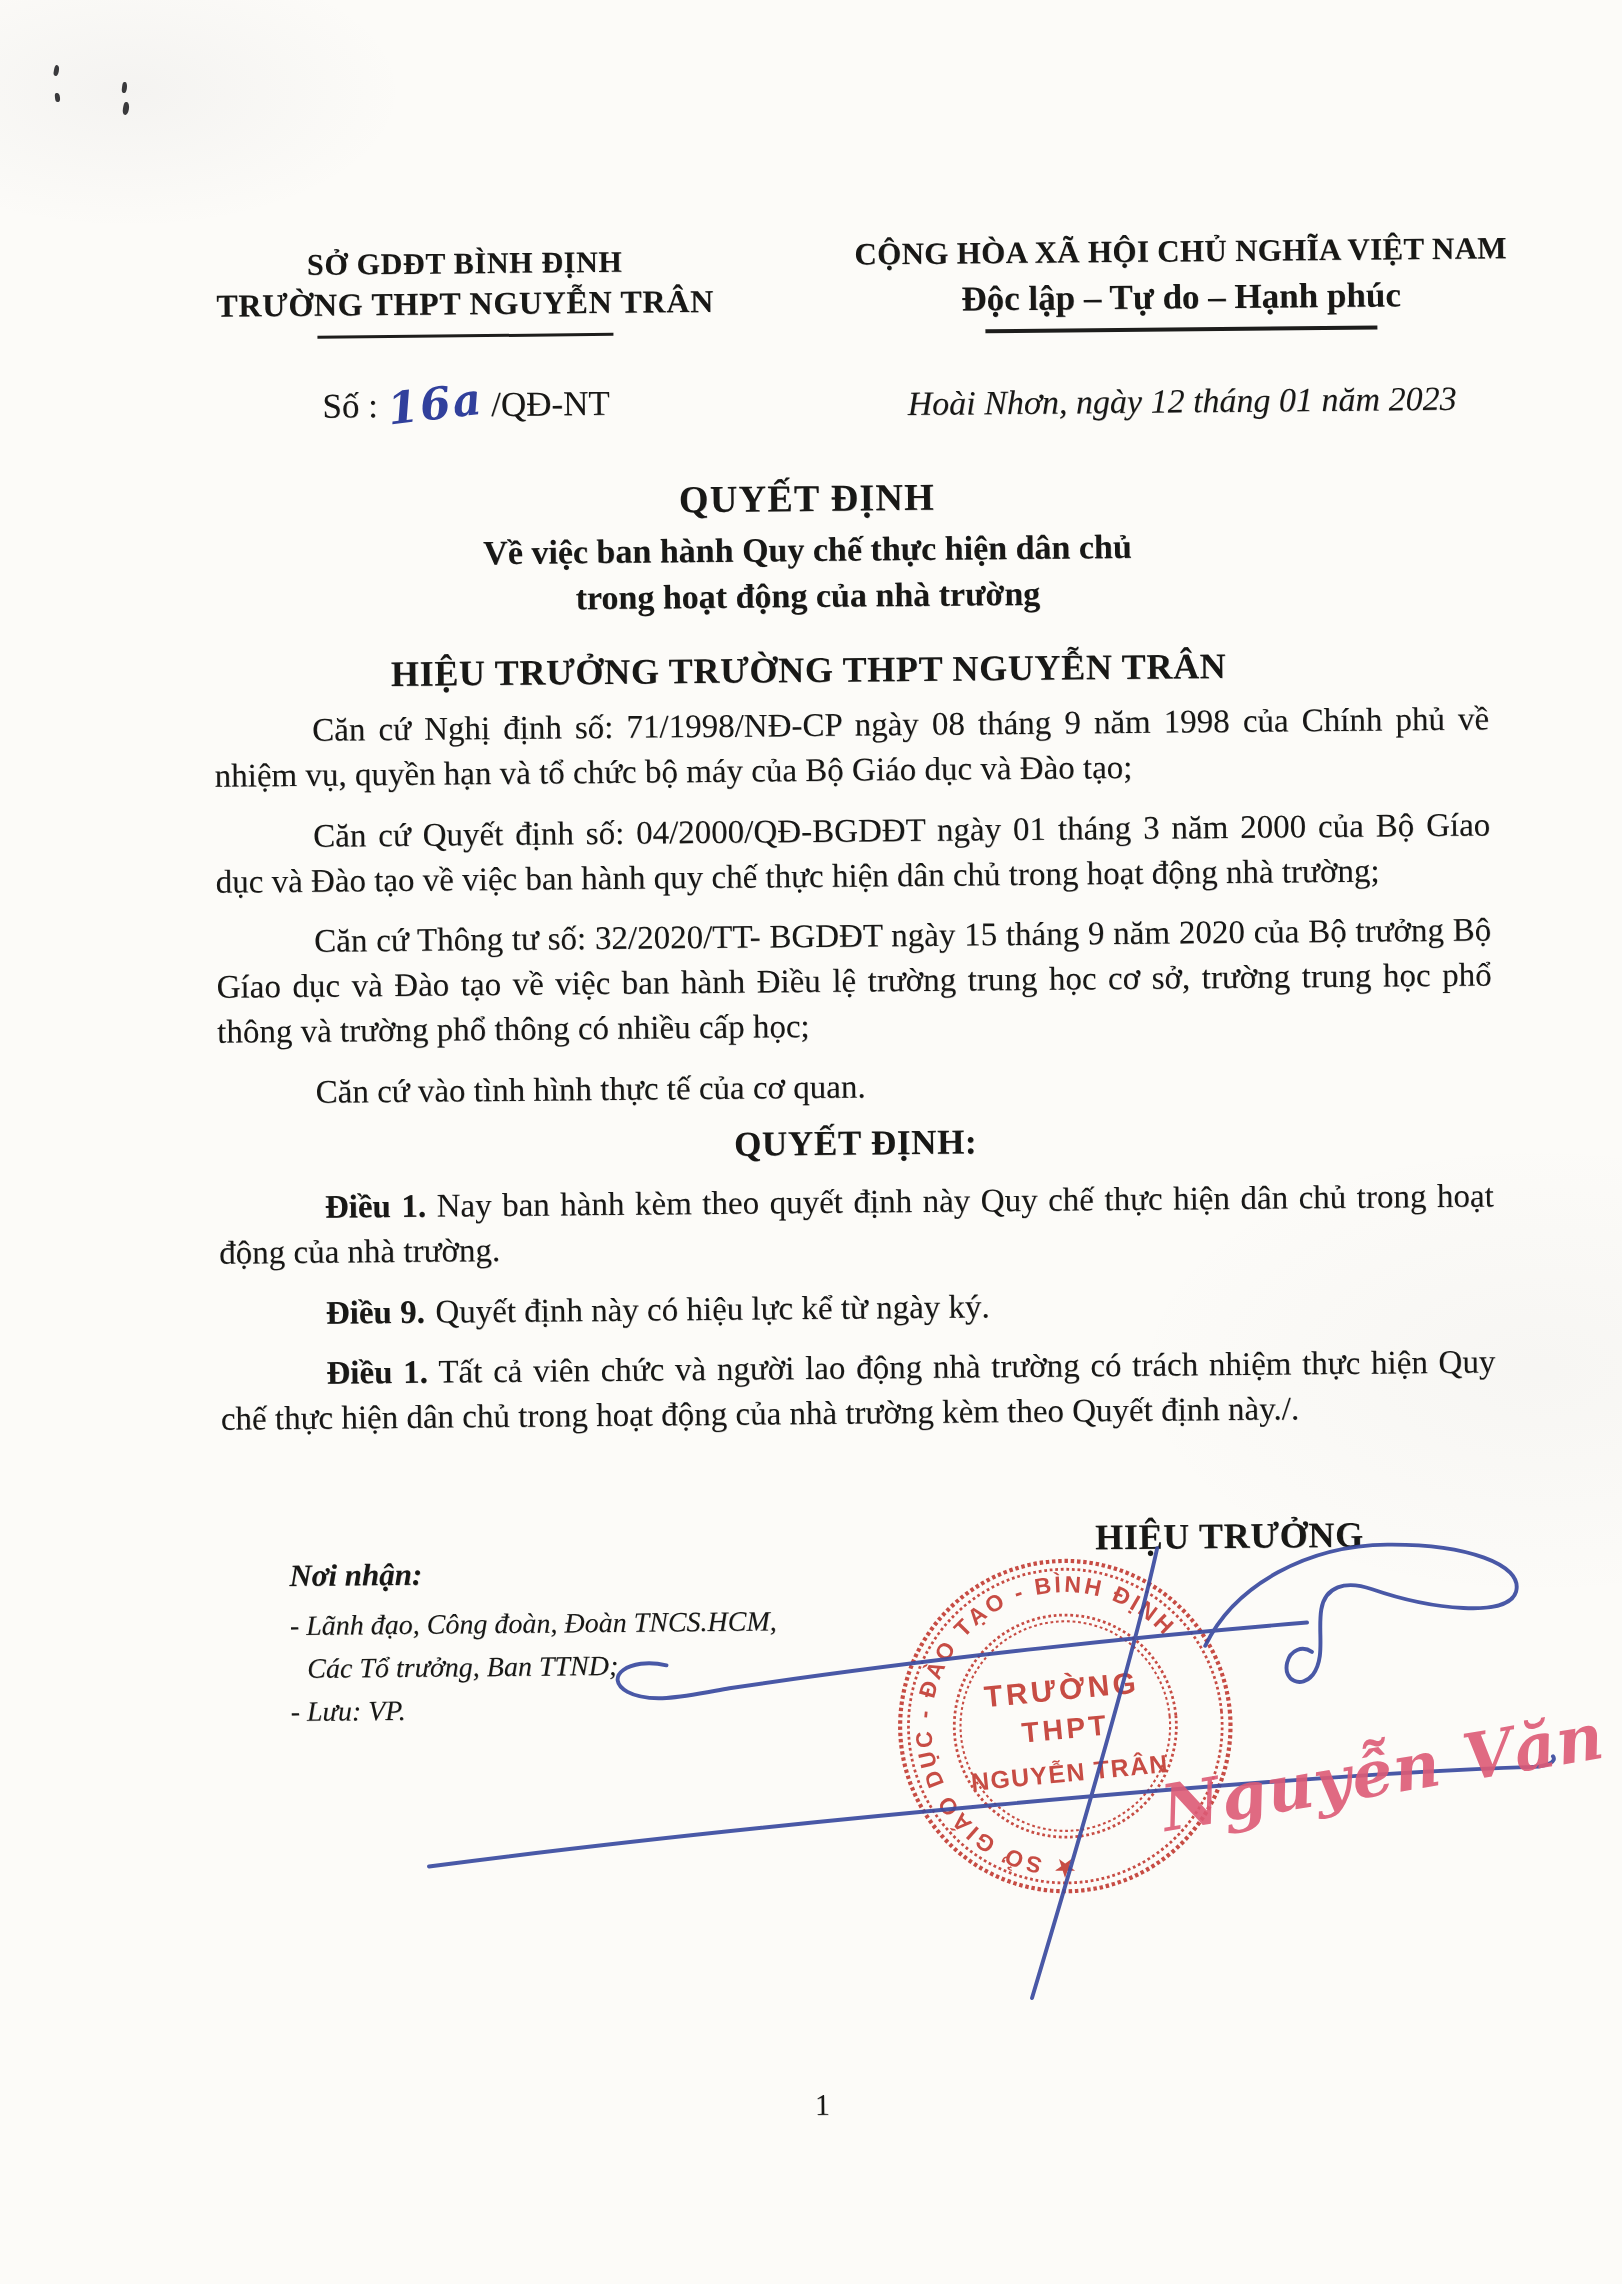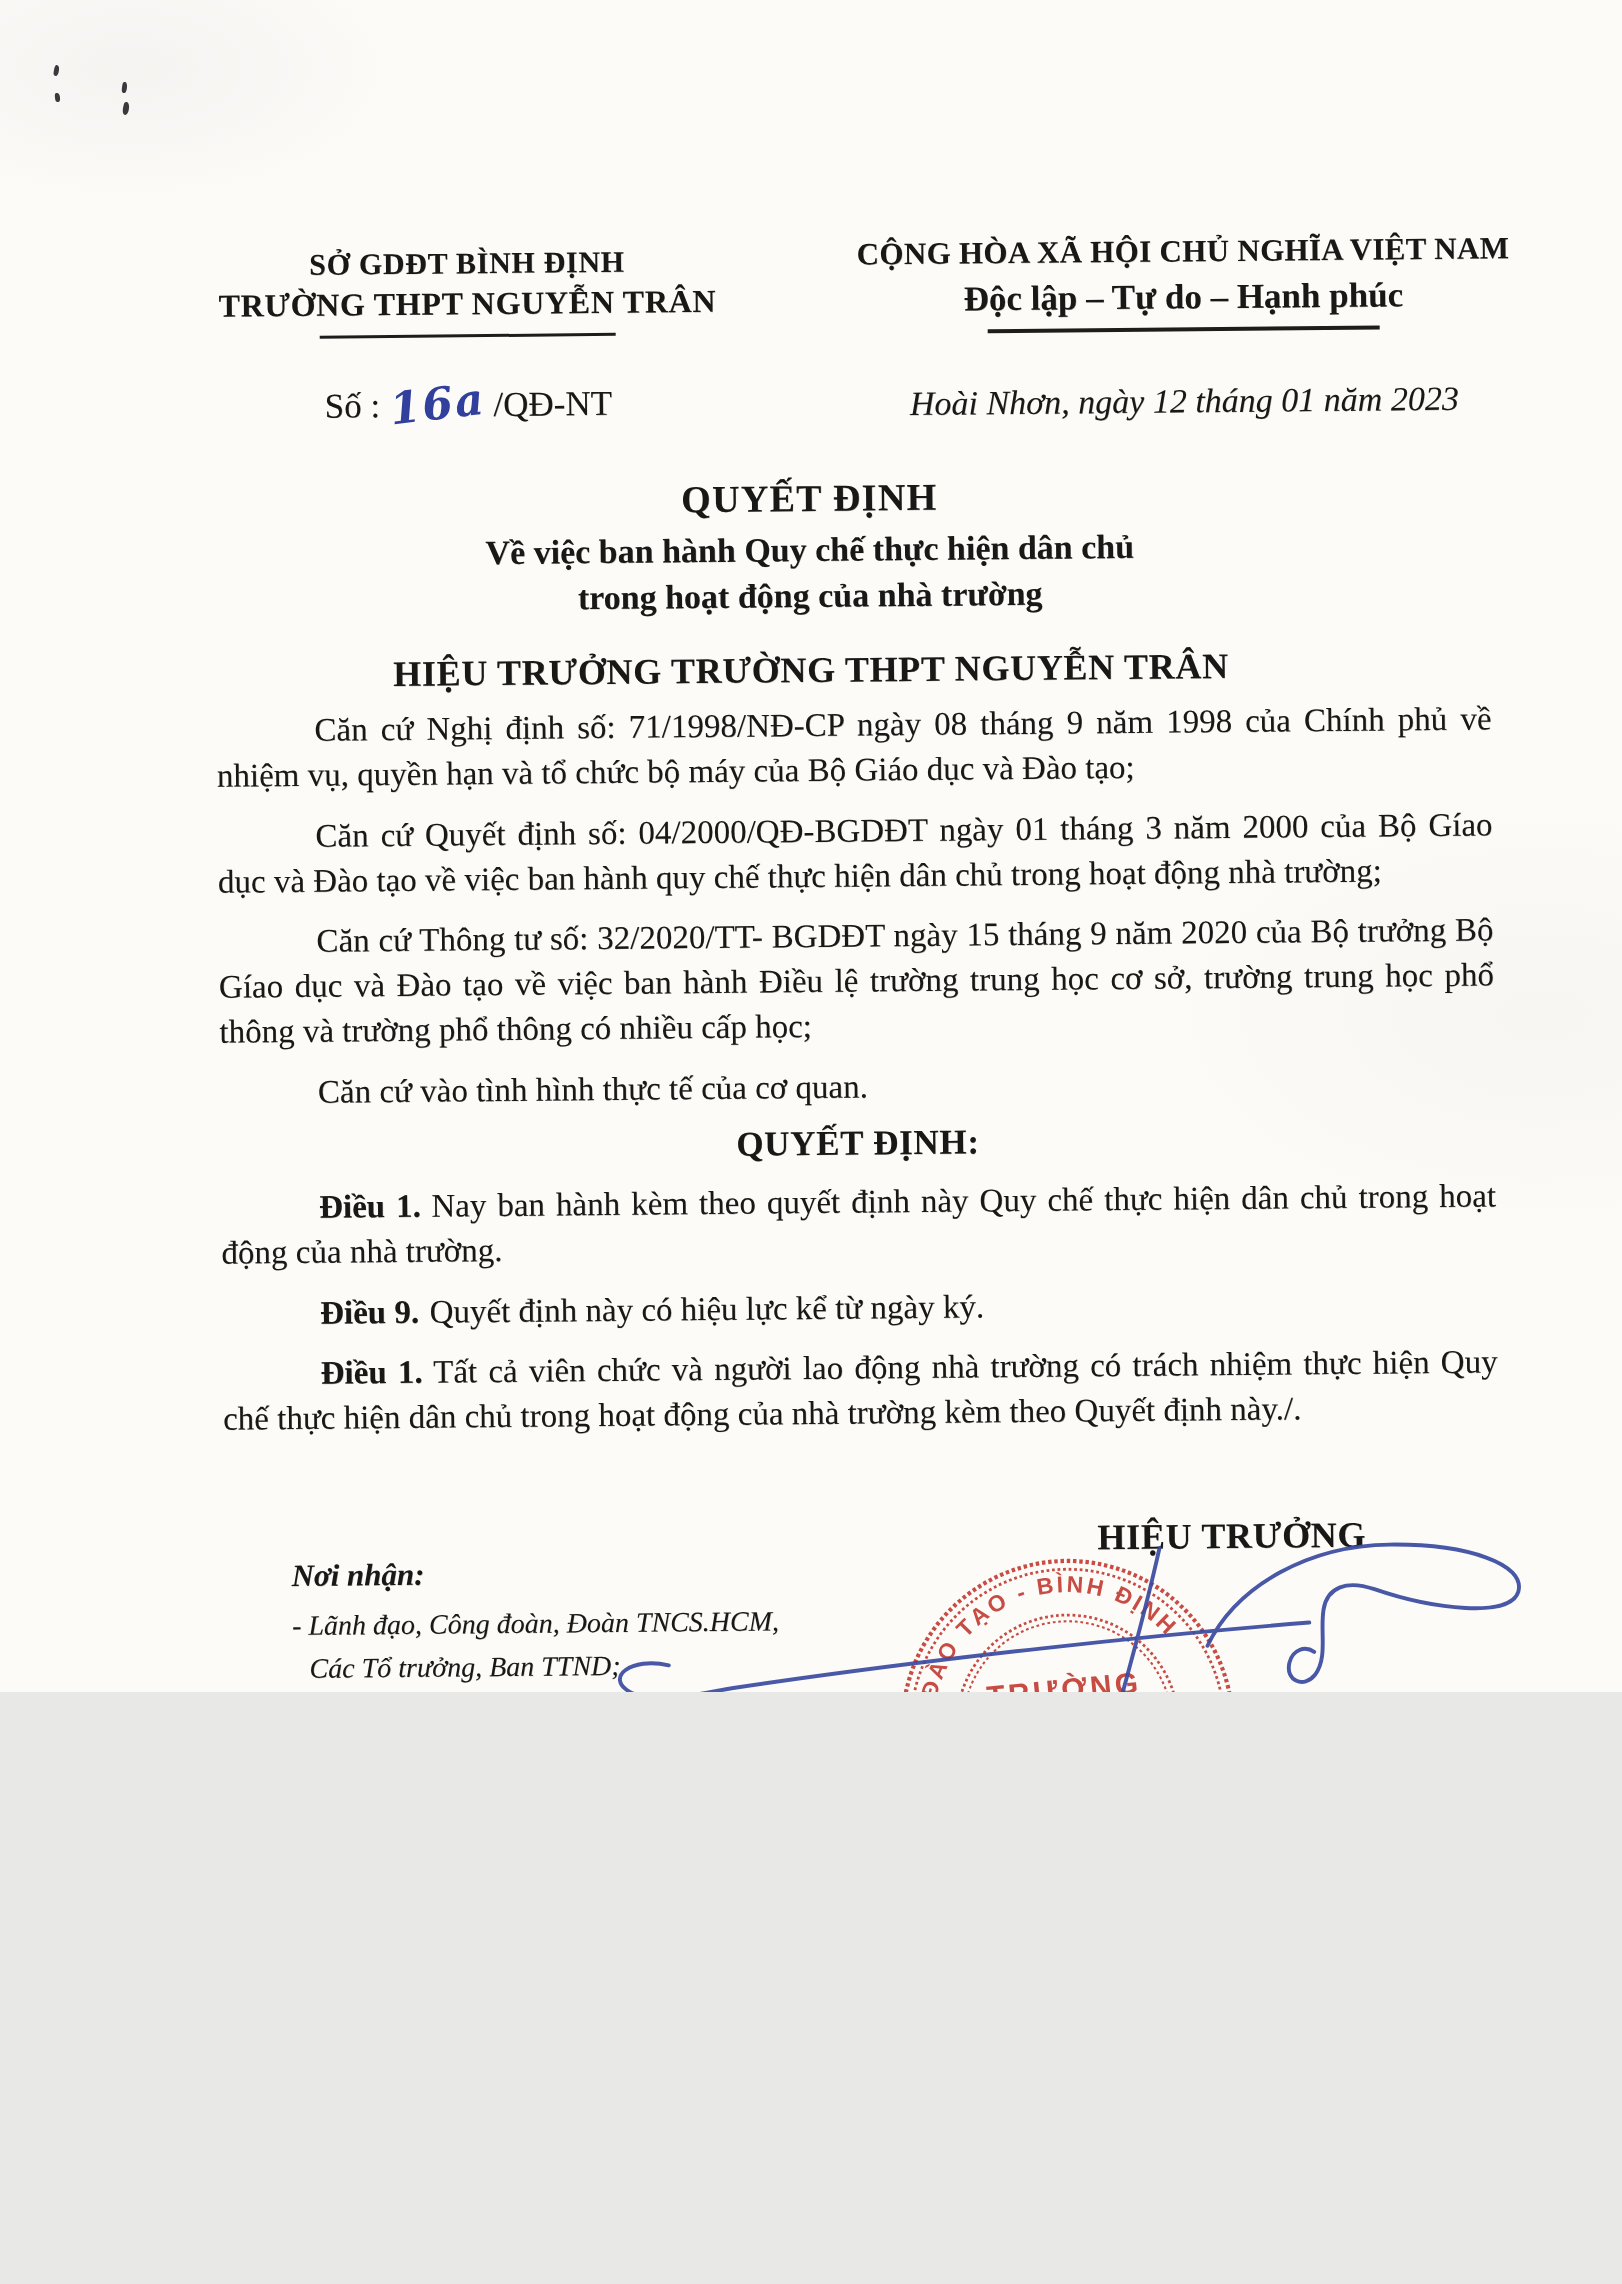--- a/index.html
+++ b/index.html
@@ -1,19 +1,19 @@
 <!DOCTYPE html>
 <html lang="vi" style="font-size:10.5px"><head>
 <meta charset="utf-8">
 <title>Scanned decision document</title>
 <style>
   html,body{margin:0;padding:0;background:#e8e8e6;}
   .page{
     position:relative;
-    width:1622px;height:1692px;
+    width:1622px;height:2284px;
     margin:0 auto;
     background:#fcfbf8;
     background-image:
       radial-gradient(ellipse 392px 196px at 8% 4%, rgba(120,120,130,0.06), transparent 70%),
       radial-gradient(ellipse 589px 327px at 95% 60%, rgba(120,120,120,0.04), transparent 70%);
     overflow:hidden;
     font-family:"Liberation Serif", serif;
     color:#181816;
   }
   .content{position:absolute;inset:0;transform:rotate(-0.55deg);transform-origin:50% 40%;}
@@ -41,21 +41,21 @@
   .title-main{position:absolute;left:0;right:0;top:476px;text-align:center;font-weight:bold;font-size:38px;letter-spacing:1.3px;}
   .title-sub1{position:absolute;left:0;right:0;top:531px;text-align:center;font-weight:bold;font-size:34px;}
   .title-sub2{position:absolute;left:0;right:0;top:577px;text-align:center;font-weight:bold;font-size:34px;}
   .issuer{position:absolute;left:0;right:0;top:649px;text-align:center;font-weight:bold;font-size:36px;letter-spacing:0.7px;}
 
   
   .body{position:absolute;left:216px;top:703px;width:1275px;font-size:33px;line-height:45px;text-align:justify;}
   .body p{margin:0 0 15.7px 0;text-indent:98px;}
   .body p.single{margin-bottom:10.5px;}
   .decision-heading{margin:3.9px 0 14.4px 0 !important;text-indent:0 !important;text-align:center;font-weight:bold;font-size:35px;letter-spacing:0.7px;}
-  .article-label{font-weight:bold;margin-right:10.5px;}
+  .article-label{font-weight:bold;margin-right:10.5px;margin-left:8px;}
 
   
   .recipients{position:absolute;left:283px;top:1549px;font-style:italic;font-size:28px;line-height:43px;}
   .recipients .label{font-weight:bold;font-size:31px;margin-bottom:6.5px;}
   .recipients .r2{padding-left:17px;}
   .sig-title{position:absolute;left:1001px;top:1519px;width:445px;text-align:center;font-weight:bold;font-size:36px;letter-spacing:0.7px;}
   .sig-name{
     position:absolute;left:1150px;top:1727px;white-space:nowrap;
     font-family:"DejaVu Serif",serif;font-style:italic;font-weight:bold;
     font-size:64px;color:#dd5b76;letter-spacing:1.3px;

